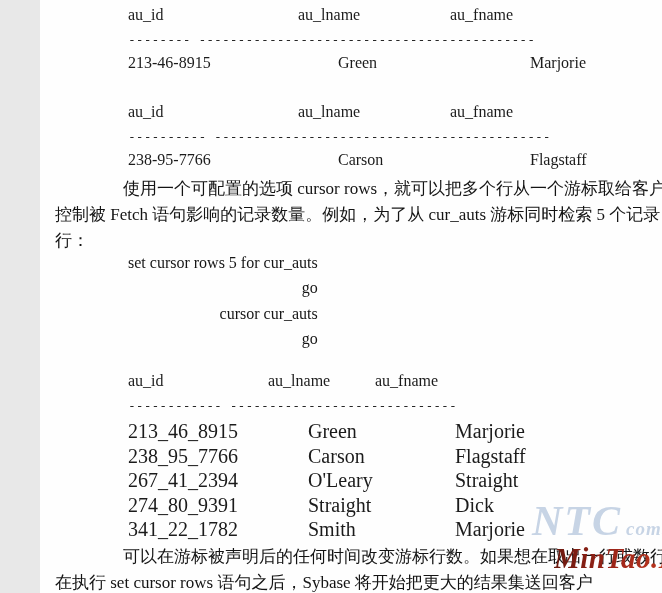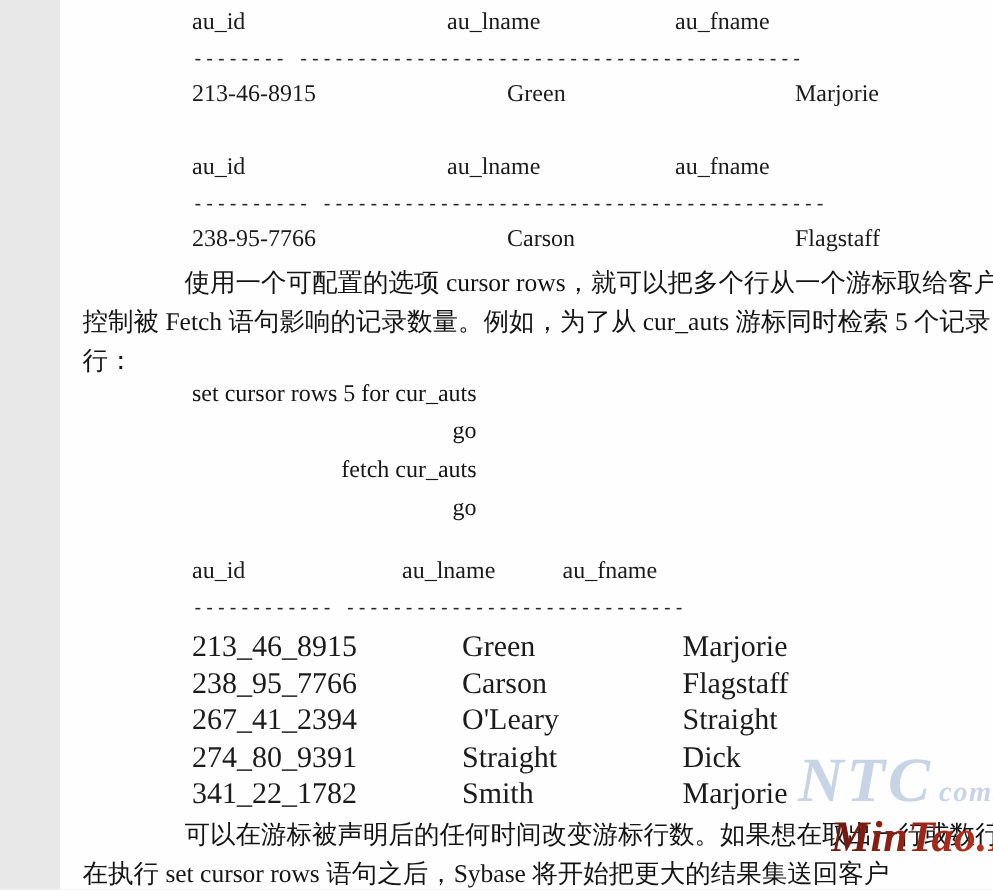--- a/index.html
+++ b/index.html
@@ -93,21 +93,21 @@
 
   <div class="para" id="para1">
     <div class="pline indent">使用一个可配置的选项 cursor rows，就可以把多个行从一个游标取给客户。这个选项</div>
     <div class="pline">控制被 Fetch 语句影响的记录数量。例如，为了从 cur_auts 游标同时检索 5 个记录，应执</div>
     <div class="pline">行：</div>
   </div>
 
   <div class="code" id="codeblock">
     <div class="cline">set cursor rows 5 for cur_auts</div>
     <div class="cline">go</div>
-    <div class="cline">fetch cur_auts</div>
+    <div class="cline">cursor cur_auts</div>
     <div class="cline">go</div>
   </div>
 
   <div class="rs narrow" id="rs3">
     <div class="rs-row rs-head">
       <span class="c1">au_id</span>
       <span class="c2">au_lname</span>
       <span class="c3">au_fname</span>
     </div>
     <div class="rs-sep">------------ -----------------------------</div>

